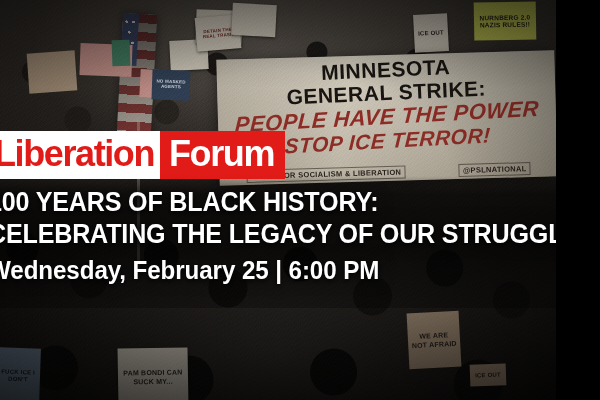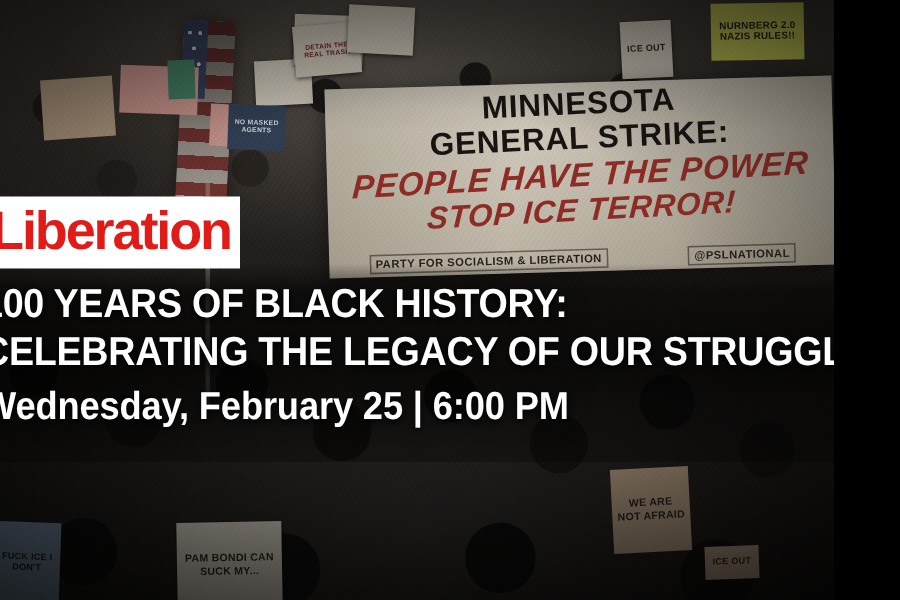--- a/index.html
+++ b/index.html
@@ -233,20 +233,23 @@
     <div class="grain"></div>
     <div class="vignette"></div>
   </div>
 
   <div class="scrim"></div>
 
   <div class="logo">
     <div class="logo-left">
       <span class="word">Liberation</span>
     </div>
+    <div class="logo-right">
+      <span class="word">Forum</span>
+    </div>
   </div>
 
   <div class="copy">
     <div class="hl">100 YEARS OF BLACK HISTORY:</div>
     <div class="hl">CELEBRATING THE LEGACY OF OUR STRUGGLE</div>
     <div class="dt">Wednesday, February 25 | 6:00 PM</div>
   </div>
 
 </div>
 

